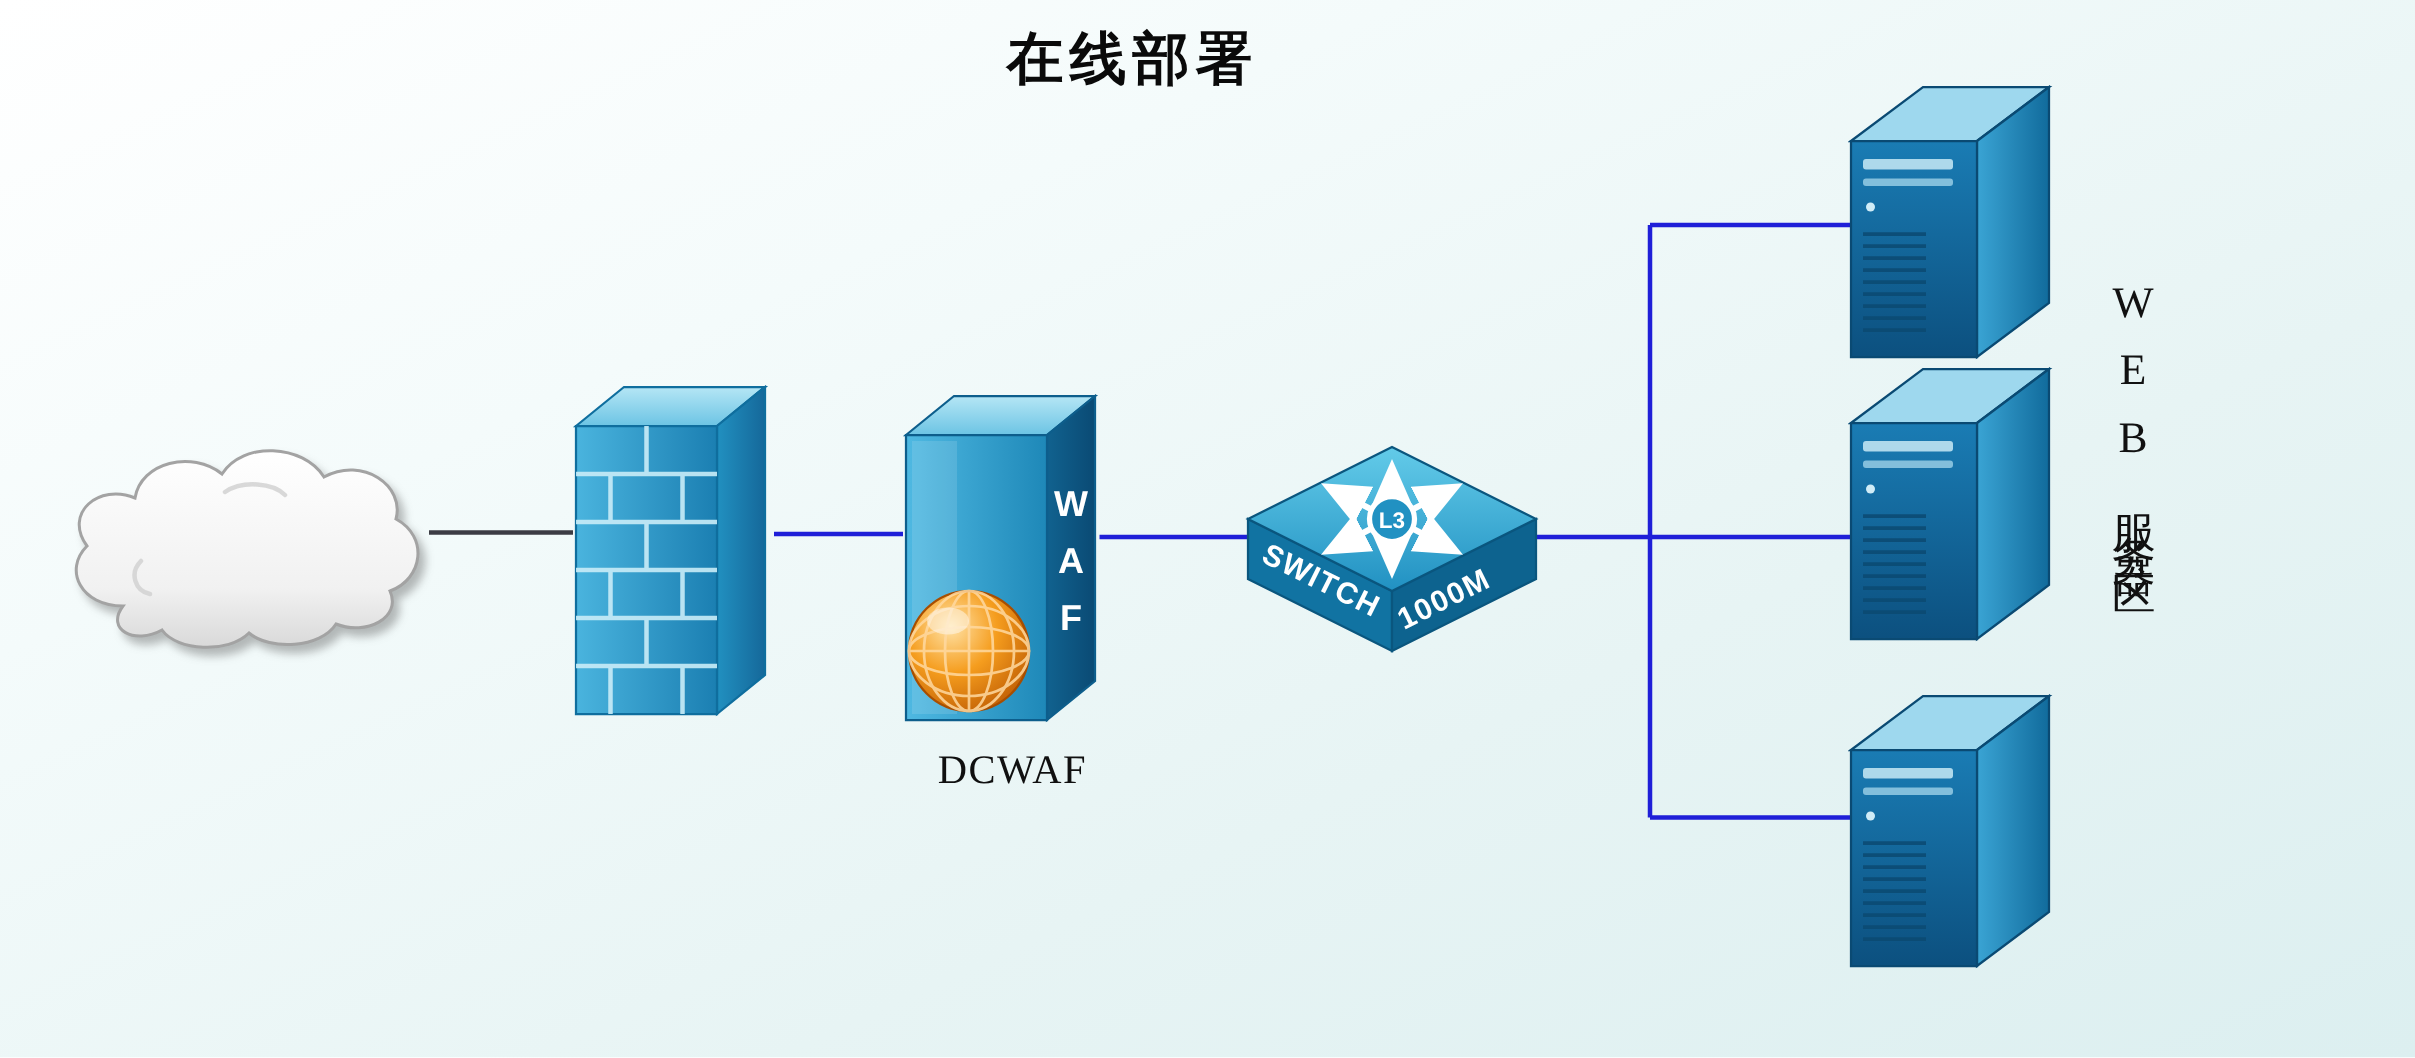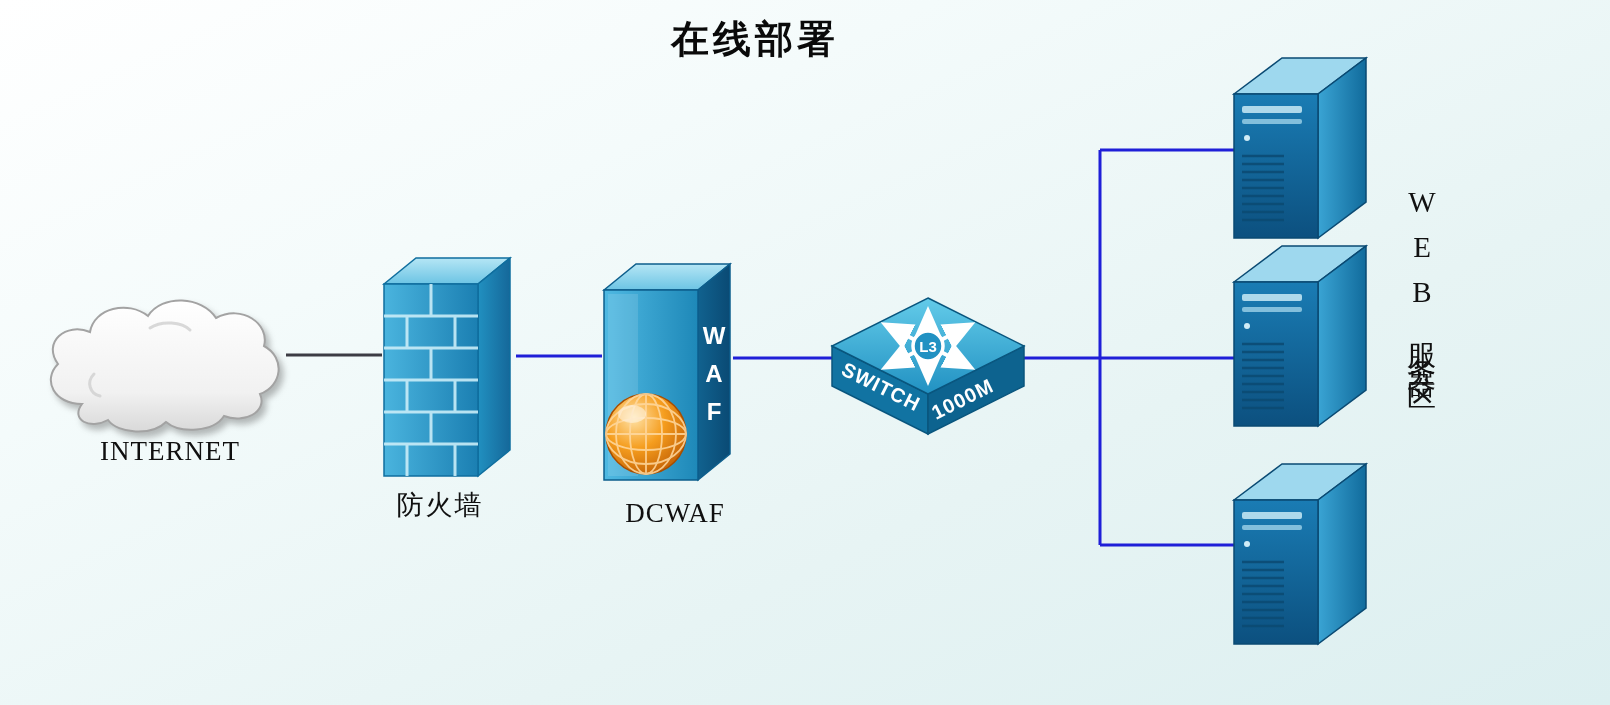--- a/index.html
+++ b/index.html
@@ -99,31 +99,29 @@
   </svg>
 
   <div class="title">在线部署</div>
 
   <div class="node" style="left:30px;top:276px;width:265px;height:170px;">
     <svg width="265" height="170" viewBox="0 0 265 170">
       <path class="cloud-shadow" d="M52 128 C24 128 12 104 28 88 C12 66 36 46 60 56 C64 32 98 24 118 40 C132 18 172 20 186 42 C212 28 240 48 234 70 C256 82 252 110 230 118 C238 136 214 148 194 140 C184 156 150 158 136 146 C122 160 88 158 78 144 C60 154 40 144 52 128 Z" fill="url(#cloudG)" stroke="#a3a3a3" stroke-width="2"></path>
       <path d="M70 120 C60 118 56 106 64 98 M120 52 C132 44 152 46 160 54" fill="none" stroke="#cfcfcf" stroke-width="3" stroke-linecap="round" opacity="0.8"></path>
     </svg>
   </div>
-  <div class="node-label" style="left:60px;top:436px;width:220px;letter-spacing:1px;">INTERNET</div>
 
   <div class="node" style="left:378px;top:238px;width:140px;height:246px;">
     <svg width="140" height="246" viewBox="0 0 140 246">
       <polygon points="6,46 38,20 132,20 100,46" fill="url(#fwTop)" stroke="#0f6e9e" stroke-width="1.5"></polygon>
       <polygon points="100,46 132,20 132,212 100,238" fill="url(#fwSide)" stroke="#0f6e9e" stroke-width="1.5"></polygon>
       <polygon points="6,46 100,46 100,238 6,238" fill="url(#fwFront)" stroke="#0f6e9e" stroke-width="1.5"></polygon>
       <path d="M6 78H100 M6 110H100 M6 142H100 M6 174H100 M6 206H100 M53 46V78 M29 78V110 M77 78V110 M53 110V142 M29 142V174 M77 142V174 M53 174V206 M29 206V238 M77 206V238" stroke="#c9ecf7" stroke-width="3" fill="none" opacity="0.9"></path>
     </svg>
   </div>
-  <div class="node-label" style="left:360px;top:487px;width:160px;">防火墙</div>
 
   <div class="node" style="left:598px;top:248px;width:150px;height:240px;">
     <svg width="140" height="236" viewBox="0 0 140 236">
       <polygon points="6,42 38,16 132,16 100,42" fill="url(#fwTop)" stroke="#0d5e8c" stroke-width="1.5"></polygon>
       <polygon points="100,42 132,16 132,206 100,232" fill="url(#wafSide)" stroke="#0d5e8c" stroke-width="1.5"></polygon>
       <polygon points="6,42 100,42 100,232 6,232" fill="url(#wafFront)" stroke="#0d5e8c" stroke-width="1.5"></polygon>
       <polygon points="10,46 40,46 40,228 10,228" fill="#ffffff" opacity="0.12"></polygon>
       <text x="116" y="96" text-anchor="middle" font-size="24" font-weight="bold" fill="#ffffff">W</text>
       <text x="116" y="134" text-anchor="middle" font-size="24" font-weight="bold" fill="#ffffff">A</text>
       <text x="116" y="172" text-anchor="middle" font-size="24" font-weight="bold" fill="#ffffff">F</text>

